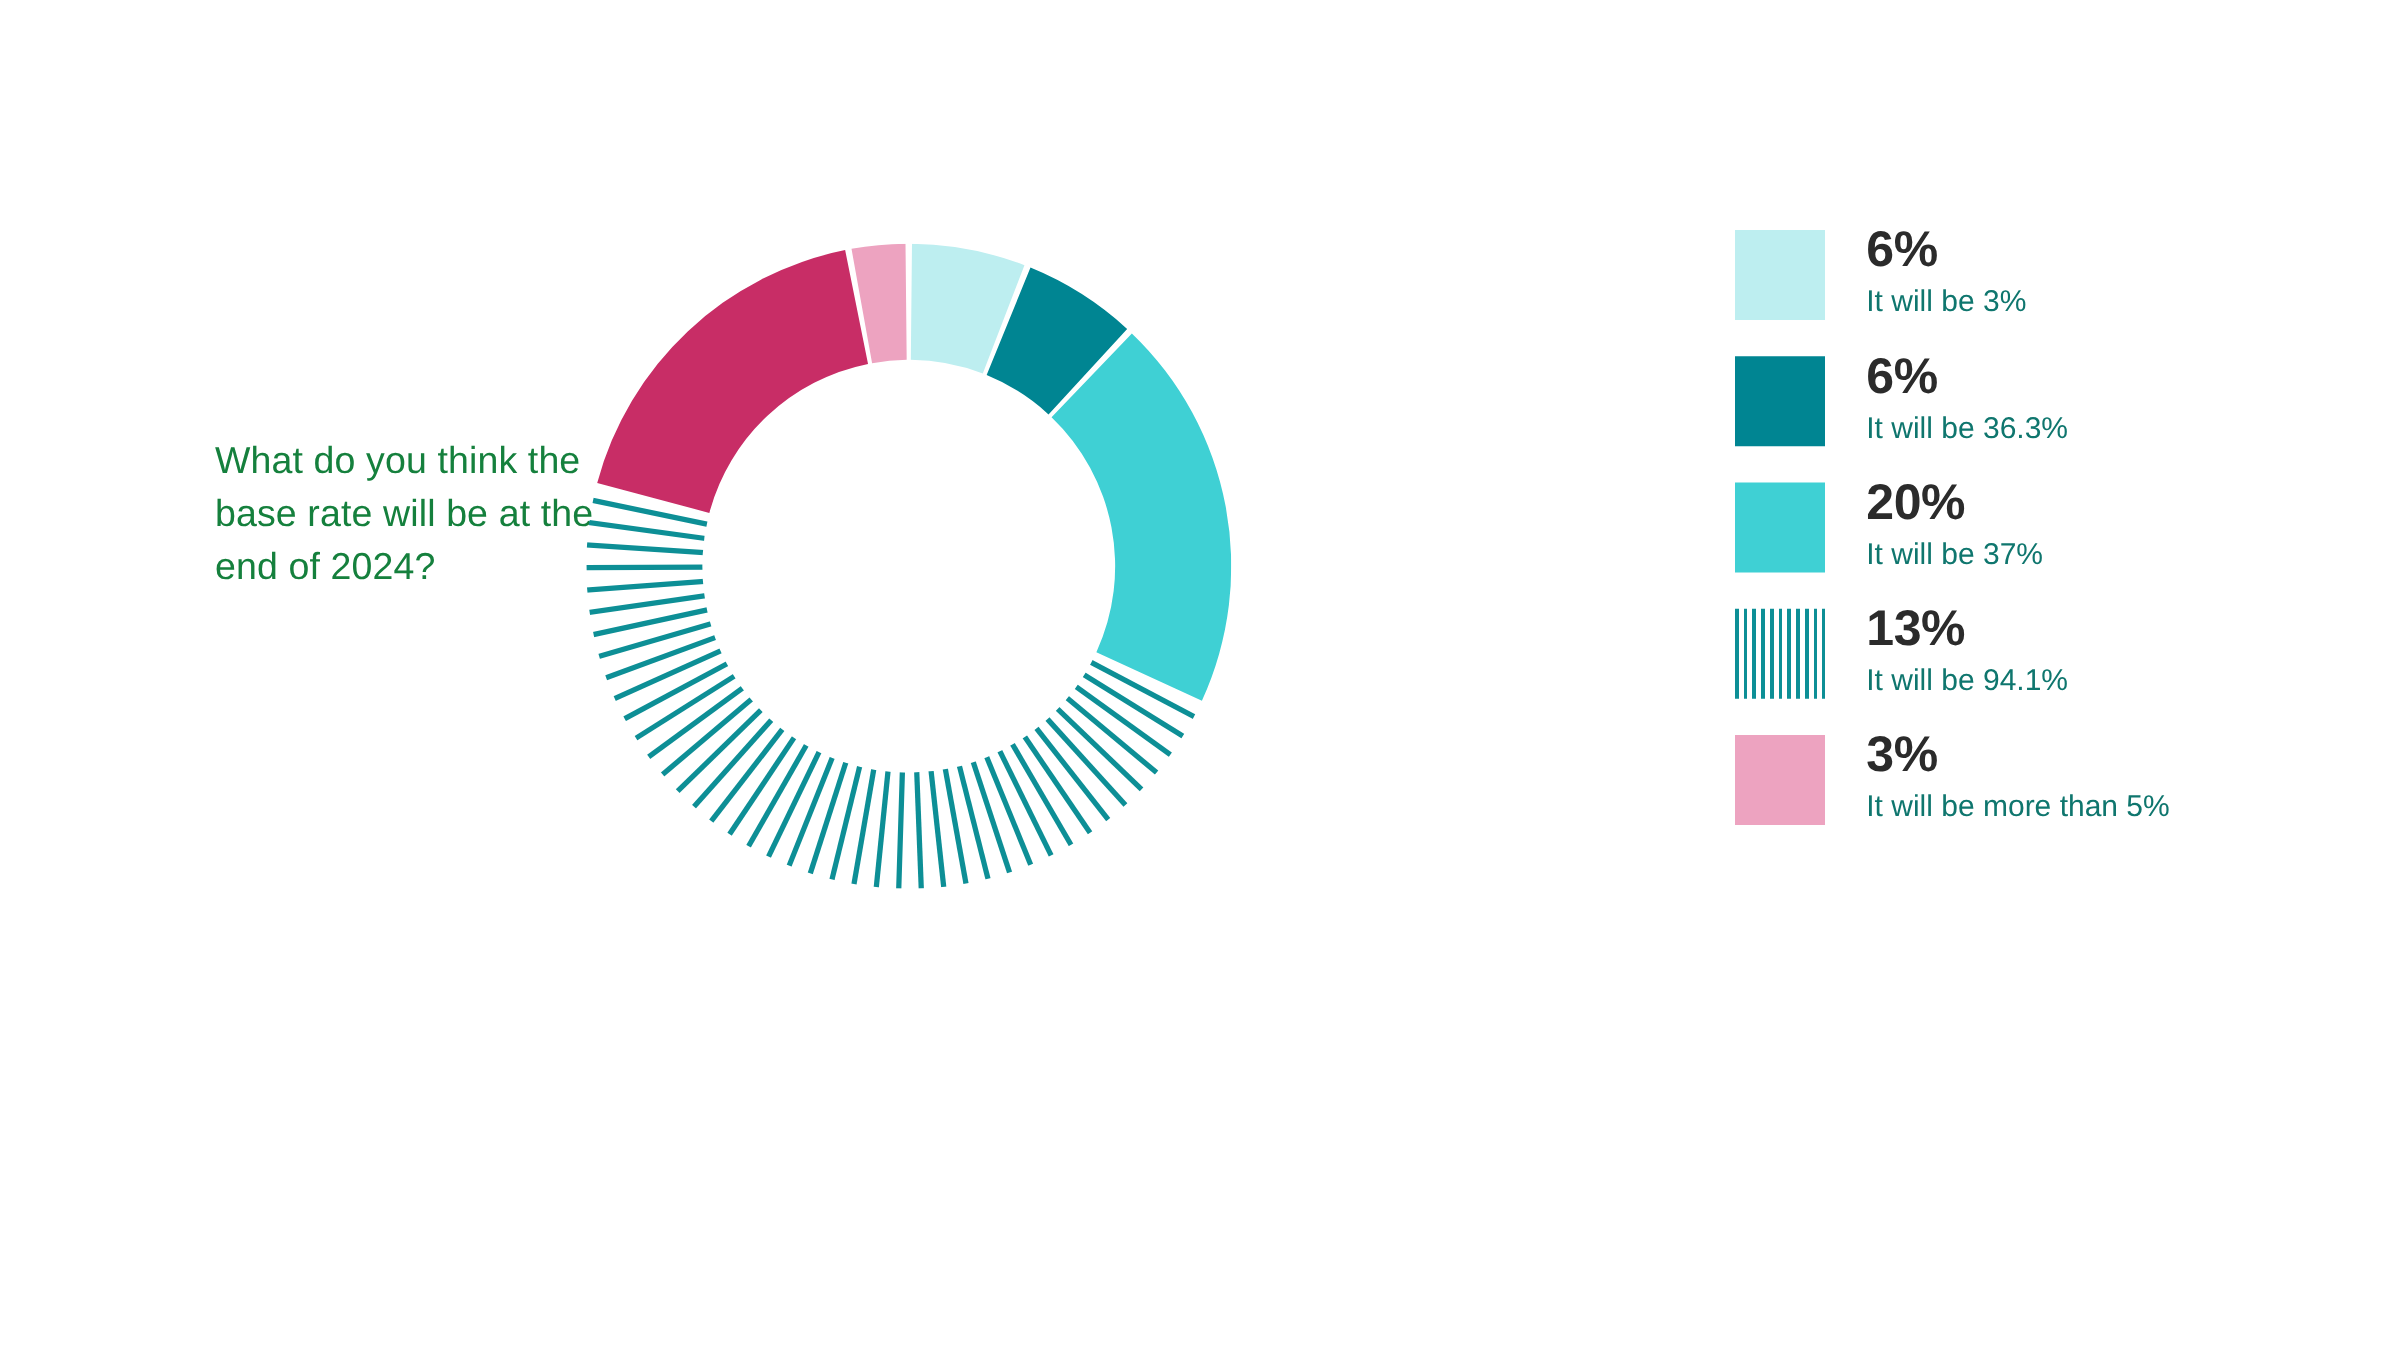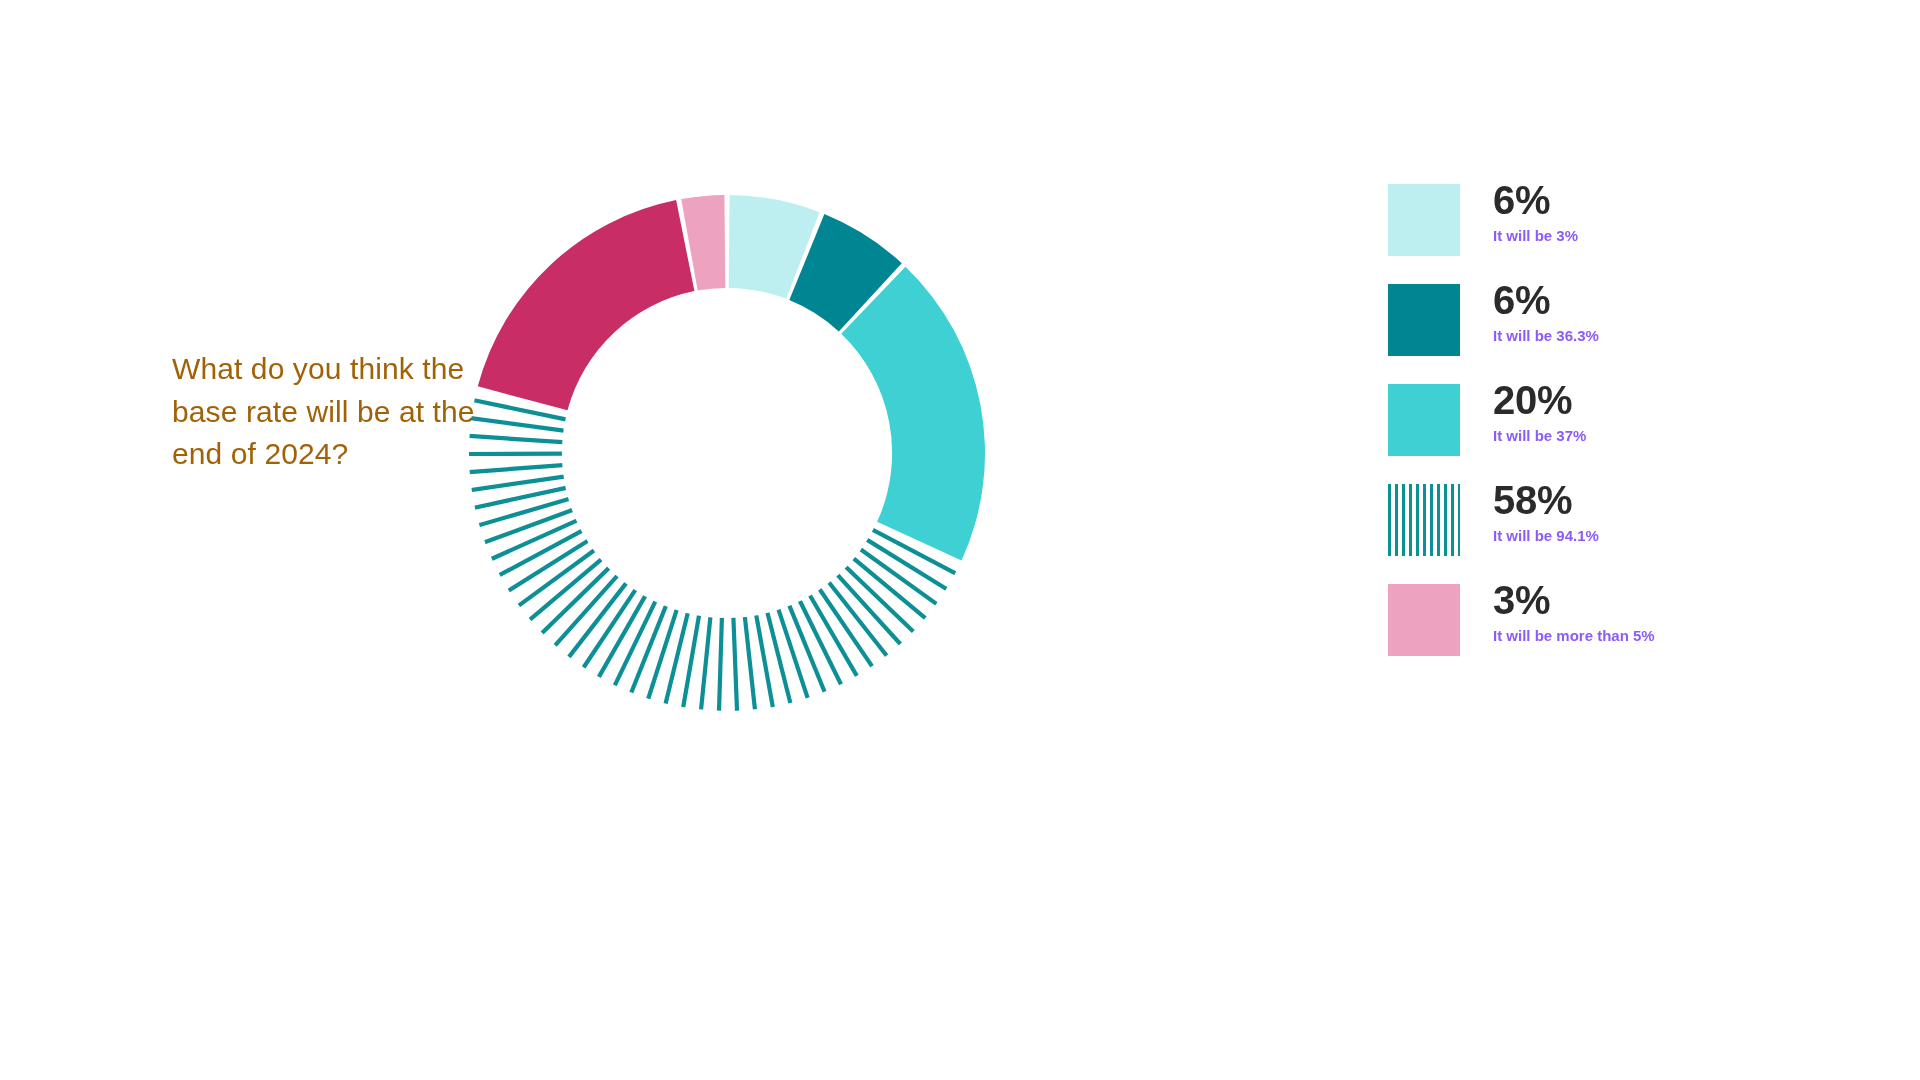--- a/index.html
+++ b/index.html
@@ -19,21 +19,21 @@
 
   
   #question {
     position: absolute;
     left: 172px;
     top: 348px;
     width: 360px;
     font-size: 30px;
     line-height: 1.42;
     font-weight: 400;
-    color: #a16207;
+    color: #15803d;
     letter-spacing: 0.1px;
   }
 
   
   #donut-wrap {
     position: absolute;
     left: 469px;
     top: 195px;
     width: 516px;
     height: 516px;
@@ -71,24 +71,24 @@
   }
   .legend-text { padding-top: 0px; }
   .legend-value {
     font-size: 40px;
     font-weight: 700;
     line-height: 1.0;
     color: #2b2b2b;
     letter-spacing: -0.3px;
   }
   .legend-label {
-    font-size: 15px;
-    font-weight: 700;
+    font-size: 24px;
+    font-weight: 400;
     line-height: 1.25;
-    color: #8b5cf6;
+    color: #0f766e;
     margin-top: 7px;
     white-space: nowrap;
   }
 </style>
 </head>
 <body>
 
 <div id="question">What do you think the base rate will be at the end of 2024?</div>
 
 <div id="donut-wrap">
@@ -174,21 +174,21 @@
     <div class="legend-swatch" style="background: rgb(63, 208, 212);"></div>
     <div class="legend-text">
       <div class="legend-value">20%</div>
       <div class="legend-label">It will be 37%</div>
     </div>
   </div>
 
   <div class="legend-item">
     <div class="legend-swatch hatched" style="background-image: repeating-linear-gradient(to right, rgb(13, 143, 150) 0px, rgb(13, 143, 150) 3px, rgb(255, 255, 255) 3px, rgb(255, 255, 255) 7px); background-color: rgb(255, 255, 255);"></div>
     <div class="legend-text">
-      <div class="legend-value">58%</div>
+      <div class="legend-value">13%</div>
       <div class="legend-label">It will be 94.1%</div>
     </div>
   </div>
 
 
   <div class="legend-item">
     <div class="legend-swatch" style="background: rgb(237, 163, 192);"></div>
     <div class="legend-text">
       <div class="legend-value">3%</div>
       <div class="legend-label">It will be more than 5%</div>

